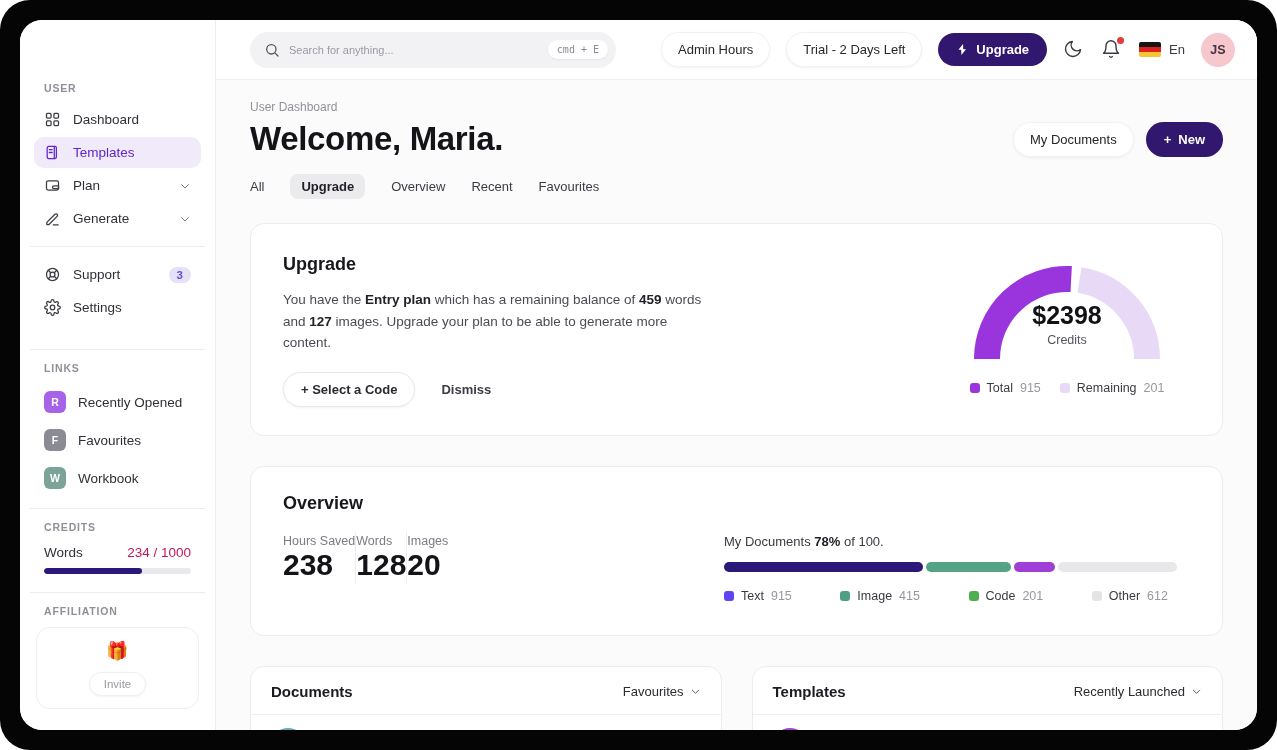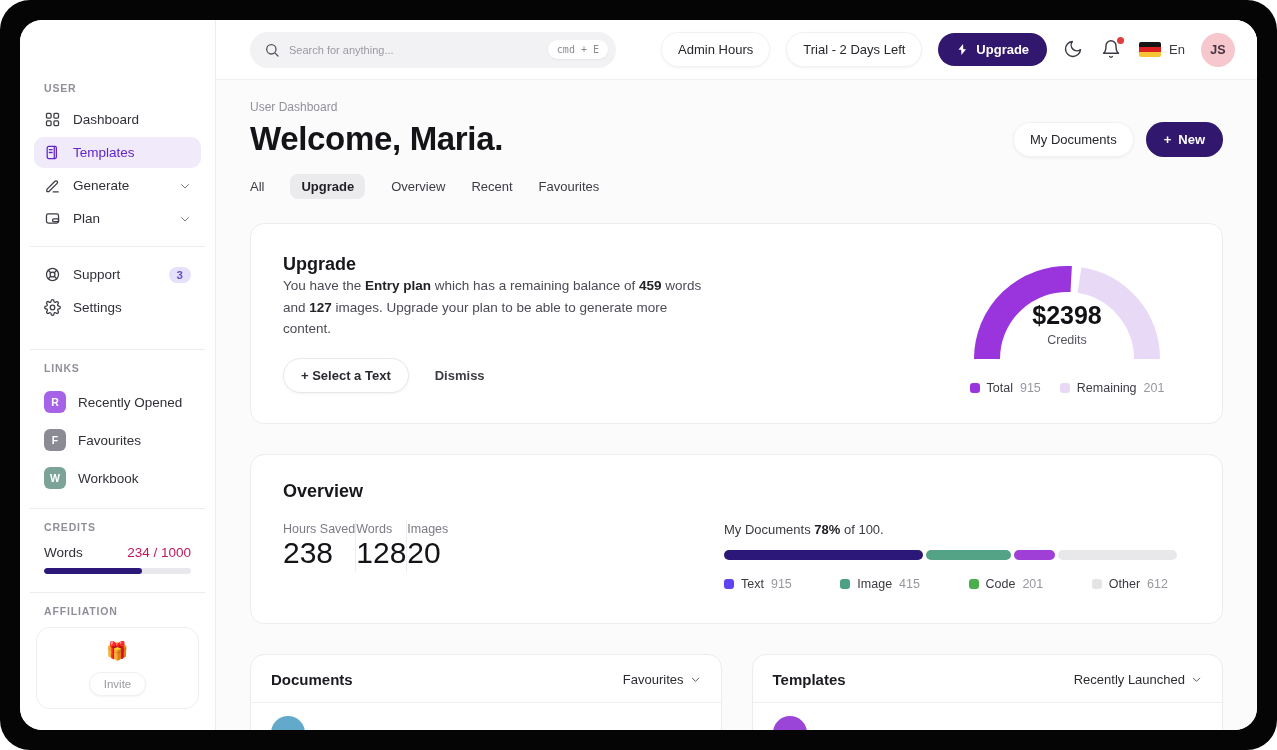--- a/index.html
+++ b/index.html
@@ -81,21 +81,21 @@
   .new-btn { background:#31176e; color:#fff; border:none; border-radius:999px; padding:10px 18px;
              font-size:13px; font-weight:600; display:flex; gap:7px; align-items:center; cursor:pointer;}
   .tabs { display:flex; align-items:center; gap:26px; margin-top:16px; }
   .tab { font-size:13px; color:#3c3c44; font-weight:500; padding:5px 0; cursor:pointer; }
   .tab.active { background:#ebebee; border-radius:8px; padding:5px 11px; color:#1f1f26; font-weight:600;}
 
   .card { background:#fff; border:1px solid #ececee; border-radius:14px; }
   .upgrade-card { margin-top:24px; padding:30px 40px 28px 32px; display:flex; min-height:197px; }
   .uc-left { max-width:430px; }
   .card-title { font-size:18px; font-weight:700; color:#17171c; }
-  .uc-body { font-size:13.5px; line-height:1.6; color:#4b4b55; }
+  .uc-body { margin-top:14px; font-size:13.5px; line-height:1.6; color:#4b4b55; }
   .uc-body b { color:#222228; }
   .uc-actions { margin-top:18px; display:flex; align-items:center; gap:26px; }
   .select-plan { background:#fff; border:1px solid #e8e8ec; box-shadow:0 1px 3px rgba(0,0,0,.05);
                  border-radius:999px; padding:9px 17px; font-size:13px; font-weight:600; color:#2a2a31;
                  cursor:pointer; }
   .dismiss { font-size:13px; font-weight:600; color:#3c3c44; cursor:pointer; }
   .gauge-wrap { margin-left:auto; width:230px; text-align:center; }
   .gauge { position:relative; width:220px; height:117px; margin:0 auto; }
   .gauge-center { position:absolute; left:0; right:0; top:47px; }
   .gauge-val { font-size:25px; font-weight:800; color:#121216; }
@@ -103,21 +103,21 @@
   .legend { display:flex; justify-content:center; gap:19px; margin-top:10px; }
   .leg-item { display:flex; align-items:center; gap:7px; font-size:12.5px; }
   .leg-sq { width:10px; height:10px; border-radius:3px; }
   .leg-label { color:#3a3a42; }
   .leg-val { color:#97979f; }
 
   .overview-card { margin-top:30px; padding:26px 40px 26px 32px; min-height:170px; }
   .ov-row { display:flex; margin-top:18px; align-items:flex-start; }
   .stats { display:flex; align-items:center; }
   .stat .s-label { font-size:12.5px; color:#7b7b85; }
-  .stat .s-val { font-size:30px; font-weight:400; color:#131318; }
+  .stat .s-val { font-size:30px; font-weight:700; color:#131318; }
   .stat-div { width:1px; height:52px; background:#ededf0; }
   .ov-chart { margin-left:auto; width:458px; padding-top:2px; }
   .ov-caption { font-size:13px; color:#3a3a42; }
   .ov-caption b { color:#1d1d23;margin-top:24px; }
   .stack { display:flex; gap:3px; margin-top:13px; height:10px; }
   .seg { height:10px; border-radius:5px; }
   .stack-legend { display:flex; justify-content:space-between; margin-top:17px; padding-right:14px;}
 
   .bottom-row { display:flex; gap:30px; margin-top:30px; }
   .list-card { flex:1; min-height:130px; padding:0; }
@@ -152,35 +152,35 @@
       <svg viewBox="0 0 24 24">
             <rect x="4.5" y="3.5" width="13" height="17" rx="2"></rect>
             <path d="M14.5 3.5v17"></path>
             <path d="M7.5 8h4M7.5 12h4"></path>
           </svg>
       <span>Templates</span>
     </div>
 
     <div class="side-item">
       <svg viewBox="0 0 24 24">
+            <rect x="3.5" y="5.5" width="17" height="13" rx="2.5"></rect>
+            <path d="M14 12.5h6.5v4H14a2 2 0 0 1 0-4z"></path>
+          </svg>
+      <span class="grow">Plan</span>
+      <svg class="chev" viewBox="0 0 24 24">
+            <path d="M5 9l7 7 7-7"></path>
+          </svg>
+    </div>
+
+    <div class="side-item">
+      <svg viewBox="0 0 24 24">
             <path d="M4 17.5L15.5 6a2.1 2.1 0 0 1 3 3L7 20.5H4v-3z"></path>
             <path d="M13 21h7"></path>
           </svg>
       <span class="grow">Generate</span>
-      <svg class="chev" viewBox="0 0 24 24">
-            <path d="M5 9l7 7 7-7"></path>
-          </svg>
-    </div>
-
-    <div class="side-item">
-      <svg viewBox="0 0 24 24">
-            <rect x="3.5" y="5.5" width="17" height="13" rx="2.5"></rect>
-            <path d="M14 12.5h6.5v4H14a2 2 0 0 1 0-4z"></path>
-          </svg>
-      <span class="grow">Plan</span>
       <svg class="chev" viewBox="0 0 24 24">
             <path d="M5 9l7 7 7-7"></path>
           </svg>
     </div>
 
     <div class="side-div"></div>
 
     <div class="side-item">
       <svg viewBox="0 0 24 24">
             <circle cx="12" cy="12" r="8.5"></circle>
@@ -300,21 +300,21 @@
         <span class="tab">Favourites</span>
       </div>
 
       <section class="card upgrade-card">
         <div class="uc-left">
           <div class="card-title">Upgrade</div>
           <p class="uc-body">
             <span>You have the </span><b>Entry plan</b><span> which has a remaining balance of </span><b>459</b><span> words and </span><b>127</b><span> images. Upgrade your plan to be able to generate more content.</span>
           </p>
           <div class="uc-actions">
-            <button class="select-plan">+ Select a Text</button>
+            <button class="select-plan">+ Select a Code</button>
             <span class="dismiss">Dismiss</span>
           </div>
         </div>
 
         <div class="gauge-wrap">
           <div class="gauge">
             <svg width="220" height="117" viewBox="0 0 220 117">
               <path d="M 30 105 A 80 80 0 0 1 114.2 25.1" fill="none" stroke-width="26" style="stroke: rgb(154, 52, 221);"></path>
               <path d="M 122.5 26.0 A 80 80 0 0 1 190 105" fill="none" stroke-width="26" style="stroke: rgb(232, 217, 246);"></path>
             </svg>

